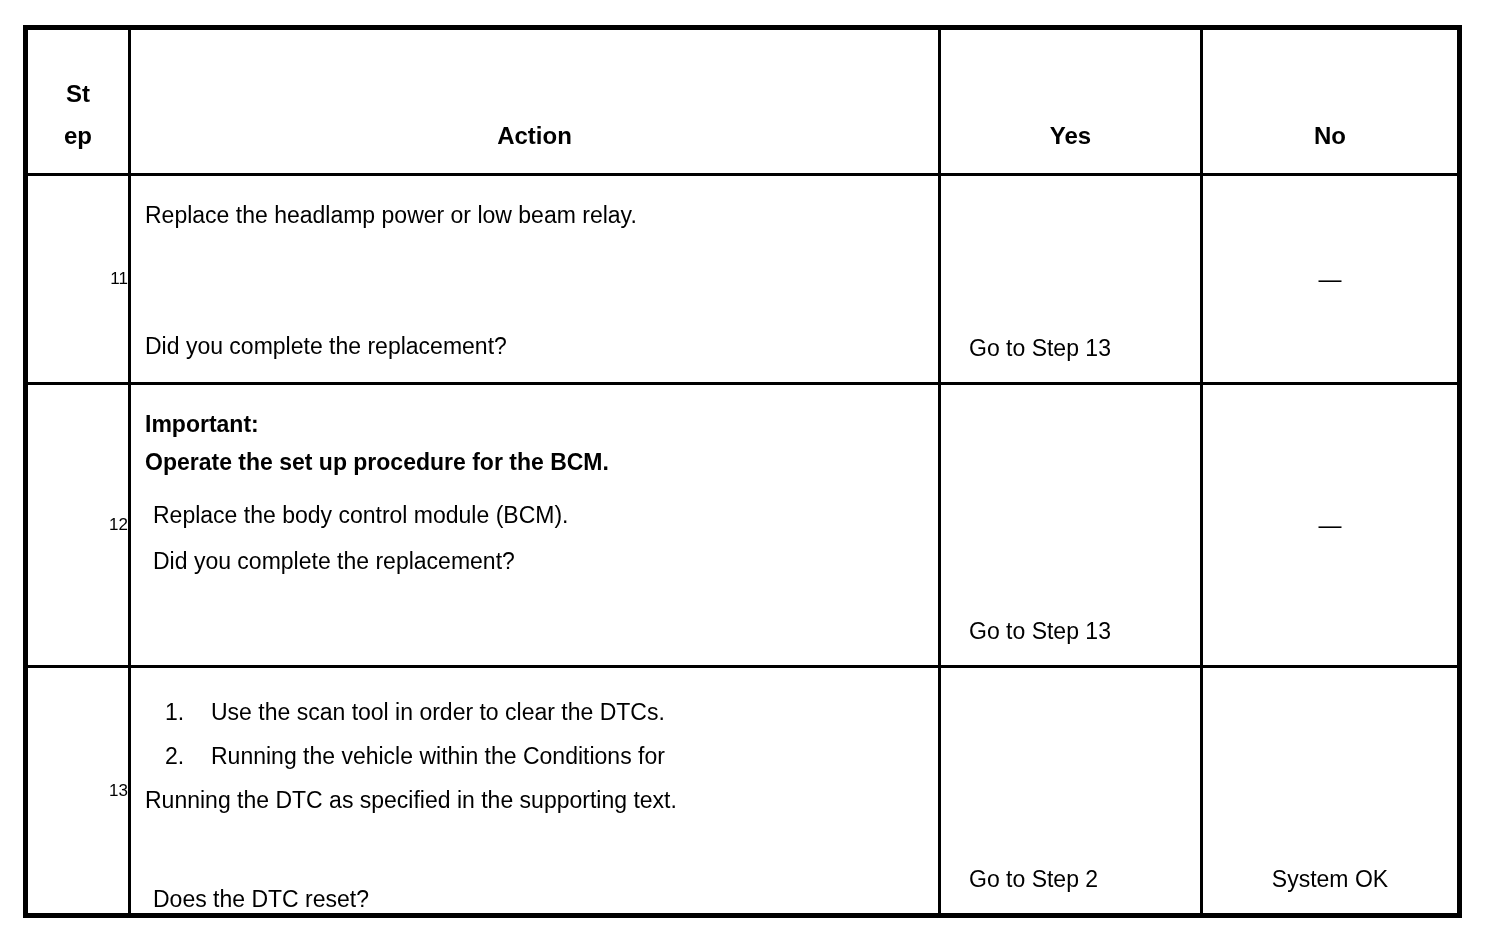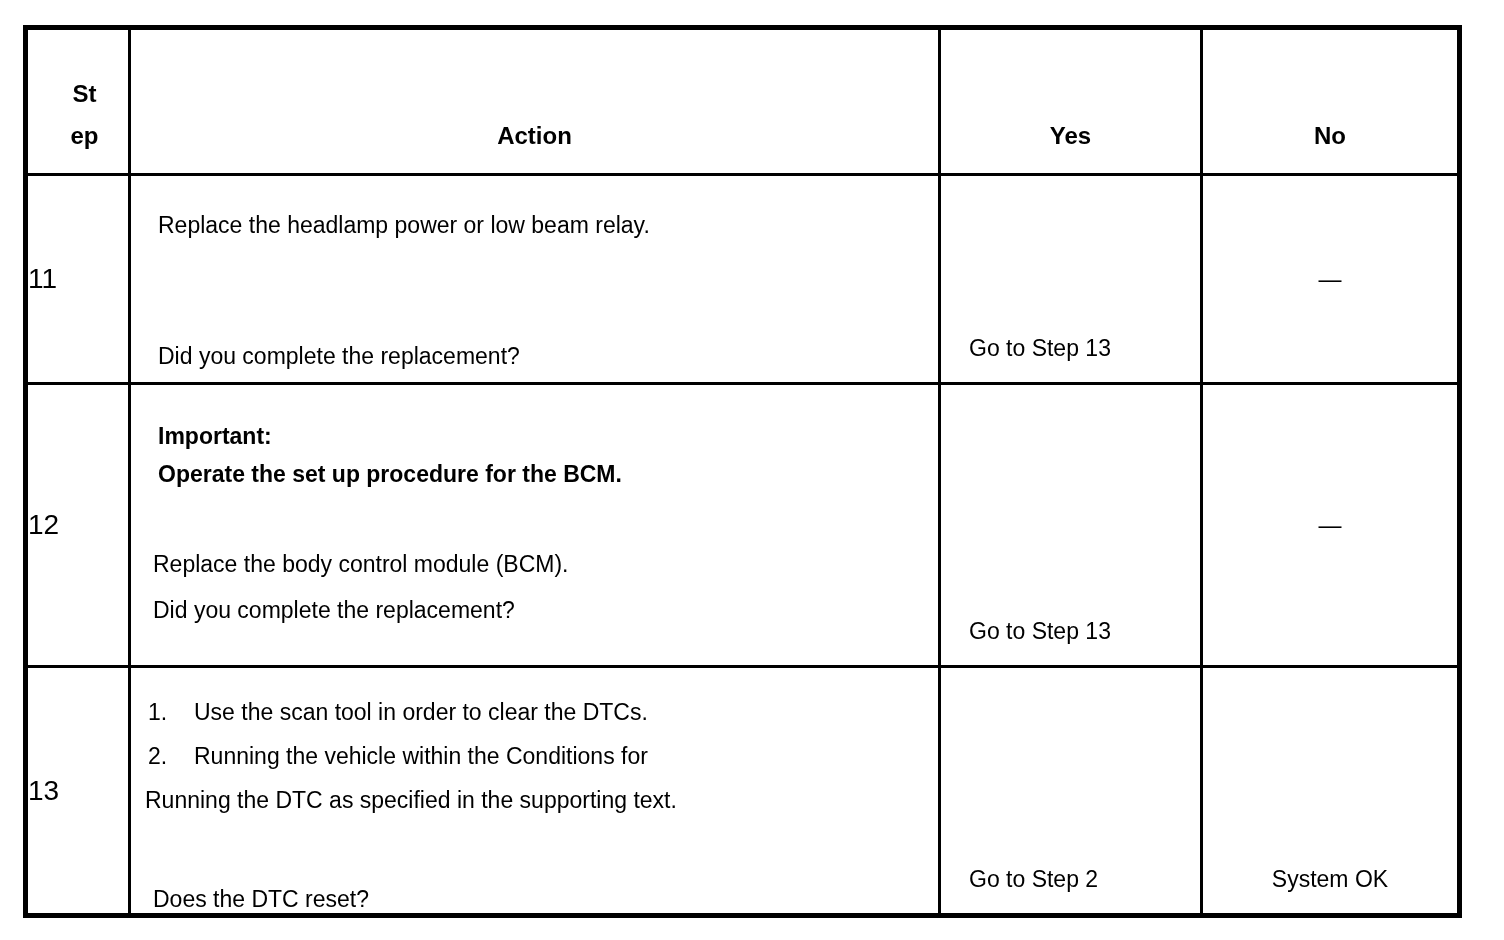--- a/index.html
+++ b/index.html
@@ -40,66 +40,66 @@
     line-height: 42px;
   }
   
   tr.hdr-row  { height: 147px; }
   tr.row-11   { height: 209px; }
   tr.row-12   { height: 283px; }
   tr.row-13   { height: 249px; }
 
   
   td.step-cell {
-    text-align: left;
+    text-align: right;
     vertical-align: middle;
-    font-size: 28px;
+    font-size: 17px;
   }
   
   td.action-cell {
     vertical-align: top;
     text-align: left;
     font-size: 23px;
     padding-left: 14px;
     padding-right: 12px;
   }
-  .a11 { padding-top: 26px; height: 177px; display: flex; flex-direction: column; justify-content: center; }
+  .a11 { padding-top: 26px; height: 177px; display: flex; flex-direction: column; }
   .a11 .q { margin-top: 104px; }
 
-  .a12 { padding-top: 32px; }
+  .a12 { padding-top: 20px; }
   .a12 .important { font-weight: bold; line-height: 38px; }
-  .a12 .line1 { margin-top: 57px; line-height: 28px; }
+  .a12 .line1 { margin-top: 20px; line-height: 28px; }
   .a12 .q { margin-top: 18px; line-height: 28px; }
 
   .a13 { padding-top: 22px; }
   .a13 .list-line { line-height: 44px; }
   .a13 .num { display: inline-block; width: 46px; }
   .a13 .q { margin-top: 64px; }
 
-  .ind6 { margin-left: 3px; }
+  .ind6 { margin-left: 20px; }
   .ind8 { margin-left: 8px; }
 
   
   td.yes-cell {
     vertical-align: bottom;
     text-align: left;
     font-size: 23px;
     padding-left: 28px;
     padding-bottom: 20px;
     margin-top: 20px;
   }
   
   td.no-cell {
     text-align: center;
     font-size: 23px;
   }
   td.no-mid { vertical-align: middle; }
   td.no-bot { vertical-align: bottom; padding-bottom: 20px; }
 
-  .line { display: block; margin-left: 13px; }
+  .line { display: block; }
 </style>
 </head>
 <body>
 
 <table class="doc-table">
   <colgroup>
     <col style="width:104px">
     <col style="width:810px">
     <col style="width:262px">
     <col style="width:258px">

